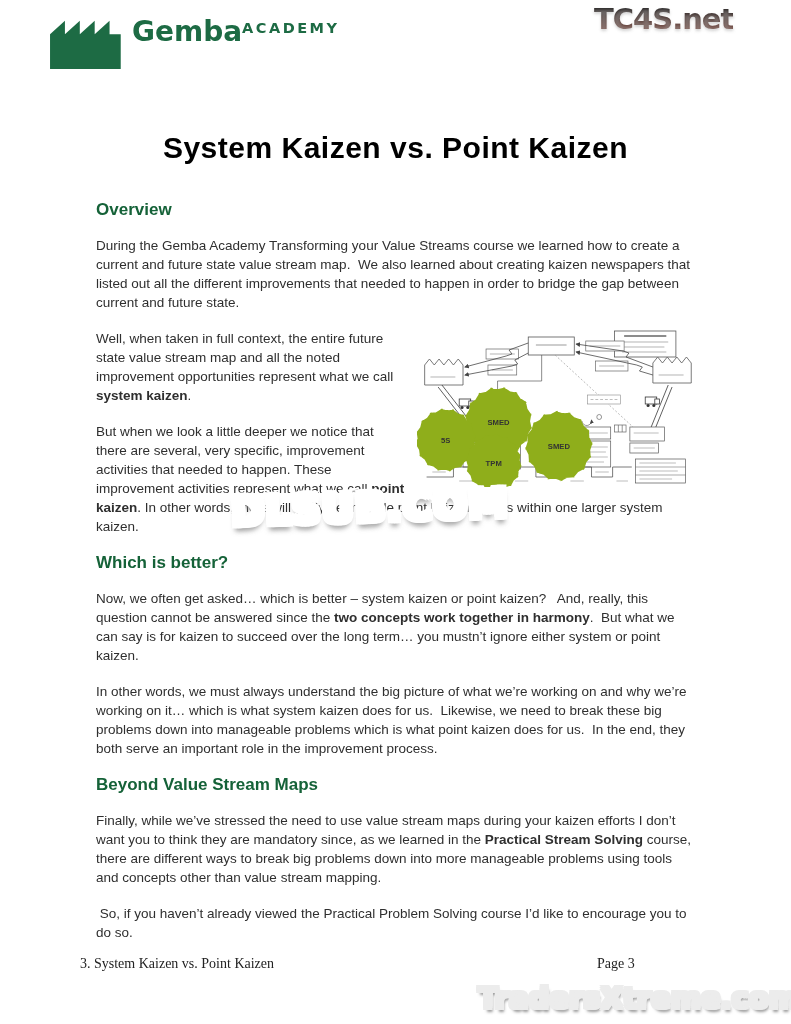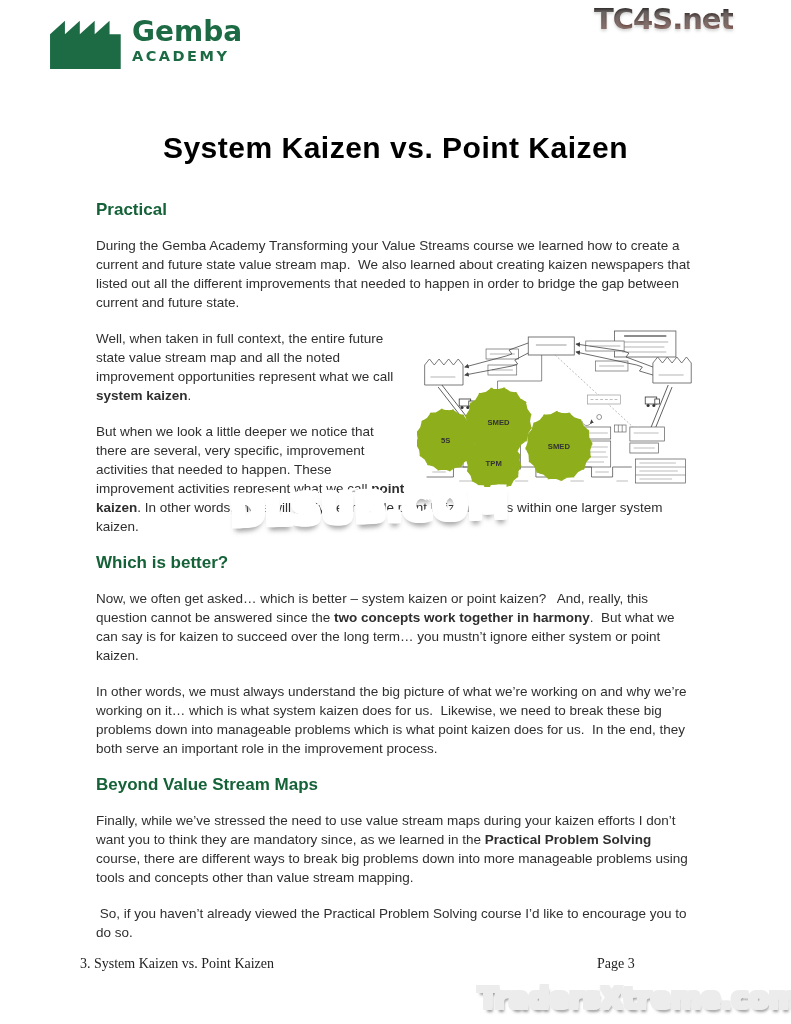--- a/index.html
+++ b/index.html
@@ -1,20 +1,20 @@
 <!DOCTYPE html>
 <html><head>
 <meta charset="utf-8">
 <style>
   html,body{margin:0;padding:0;background:#e8e8e8;}
   .page{position:relative;width:791px;height:1024px;background:#ffffff;overflow:hidden;
         font-family:"Liberation Sans",sans-serif;color:#2f2f2f;}
   
   .logo{position:absolute;left:46px;top:12px;display:flex;align-items:flex-start;gap:6px;}
-  .logo-text{display:flex;flex-direction:column;line-height:1;margin-top:6px;}
+  .logo-text{display:flex;flex-direction:row;line-height:1;margin-top:6px;}
   .logo-name{font-family:"DejaVu Sans",sans-serif;font-weight:bold;font-size:28px;color:#1d6b44;letter-spacing:0;}
   .logo-sub{font-family:"DejaVu Sans",sans-serif;font-weight:bold;font-size:14.5px;color:#1d6b44;letter-spacing:2.5px;margin-top:3px;}
   .wm-tc4s{position:absolute;left:594px;top:2px;font-family:"DejaVu Sans",sans-serif;font-weight:bold;
         font-size:29px;letter-spacing:-1px;background:linear-gradient(180deg,#2c2c2c 15%,#6e4a43 70%,#9c6156 100%);
         -webkit-background-clip:text;background-clip:text;color:transparent;
         text-shadow:0 2px 3px rgba(160,160,160,.45);}
   
   .doc-title{position:absolute;left:0;top:131px;width:100%;text-align:center;
         font-size:30px;color:#000000;letter-spacing:.5px;font-weight:700;}
   
@@ -59,21 +59,21 @@
       <span class="logo-sub">ACADEMY</span>
     </div>
   </div>
 
   <div class="wm-tc4s">TC4S.net</div>
 
   <div class="doc-title">System Kaizen vs. Point Kaizen</div>
 
   <div class="content">
 
-    <h2>Practical</h2>
+    <h2>Overview</h2>
     <p><span>During the Gemba Academy Transforming your Value Streams course we learned how to create a current and future state value stream map.  We also learned about creating kaizen newspapers that listed out all the different improvements that needed to happen in order to bridge the gap between current and future state.</span></p>
 
     <div class="vsm-float">
       <svg class="vsm" width="280" height="158" viewBox="0 0 292 158" preserveAspectRatio="none">
         <defs>
           <polygon id="burstShape" points="1,0 0.539,0.107 0.924,0.383 0.457,0.306 0.707,0.707 0.306,0.457 0.383,0.924 0.107,0.539 0,1 -0.107,0.539 -0.383,0.924 -0.306,0.457 -0.707,0.707 -0.457,0.306 -0.924,0.383 -0.539,0.107 -1,0 -0.539,-0.107 -0.924,-0.383 -0.457,-0.306 -0.707,-0.707 -0.306,-0.457 -0.383,-0.924 -0.107,-0.539 0,-1 0.107,-0.539 0.383,-0.924 0.306,-0.457 0.707,-0.707 0.457,-0.306 0.924,-0.383 0.539,-0.107"></polygon>
           <marker id="arr" markerWidth="6" markerHeight="6" refX="5" refY="3" orient="auto">
             <path d="M0,0 L6,3 L0,6 Z" fill="#444"></path>
           </marker>
         </defs>
@@ -223,21 +223,21 @@
     </div>
 
     <p><span>Well, when taken in full context, the entire future state value stream map and all the noted improvement opportunities represent what we call </span><span class="b">system kaizen</span><span>.</span></p>
     <p><span>But when we look a little deeper we notice that there are several, very specific, improvement activities that needed to happen. These improvement activities represent what we call </span><span class="b">point kaizen</span><span>. In other words, there will likely be multiple point kaizen events within one larger system kaizen.</span></p>
 
     <h2>Which is better?</h2>
     <p><span>Now, we often get asked… which is better – system kaizen or point kaizen?   And, really, this question cannot be answered since the </span><span class="b">two concepts work together in harmony</span><span>.  But what we can say is for kaizen to succeed over the long term… you mustn’t ignore either system or point kaizen.</span></p>
     <p><span>In other words, we must always understand the big picture of what we’re working on and why we’re working on it… which is what system kaizen does for us.  Likewise, we need to break these big problems down into manageable problems which is what point kaizen does for us.  In the end, they both serve an important role in the improvement process.</span></p>
 
     <h2>Beyond Value Stream Maps</h2>
-    <p><span>Finally, while we’ve stressed the need to use value stream maps during your kaizen efforts I don’t want you to think they are mandatory since, as we learned in the </span><span class="b">Practical Problem Solving</span><span> course, there are different ways to break big problems down into more manageable problems using tools and concepts other than value stream mapping.</span></p>
+    <p><span>Finally, while we’ve stressed the need to use value stream maps during your kaizen efforts I don’t want you to think they are mandatory since, as we learned in the </span><span class="b">Practical Stream Solving</span><span> course, there are different ways to break big problems down into more manageable problems using tools and concepts other than value stream mapping.</span></p>
     <p><span> So, if you haven’t already viewed the Practical Problem Solving course I’d like to encourage you to do so.</span></p>
   </div>
 
   <div class="wm-dlsub">DLSUB.COM</div>
 
   <div class="footer">
     <span>3. System Kaizen vs. Point Kaizen</span>
     <span class="footer-right">Page 3</span>
   </div>
 

